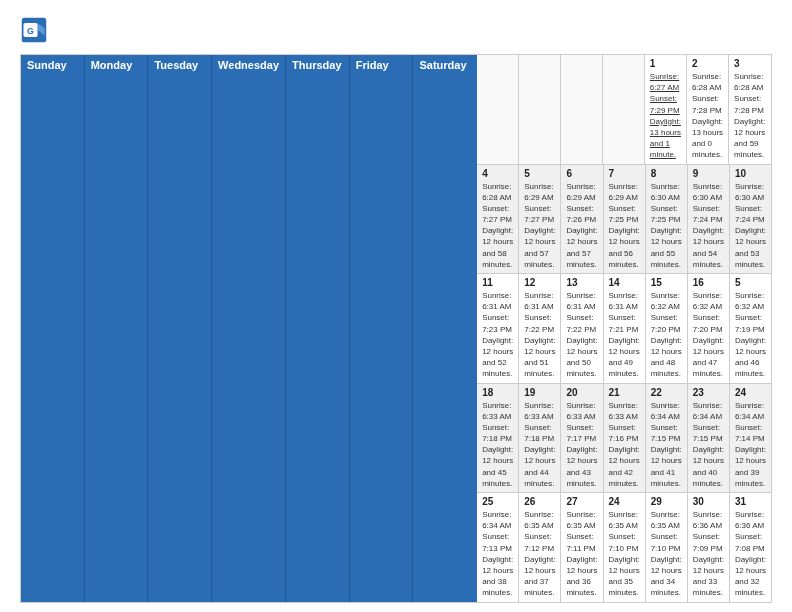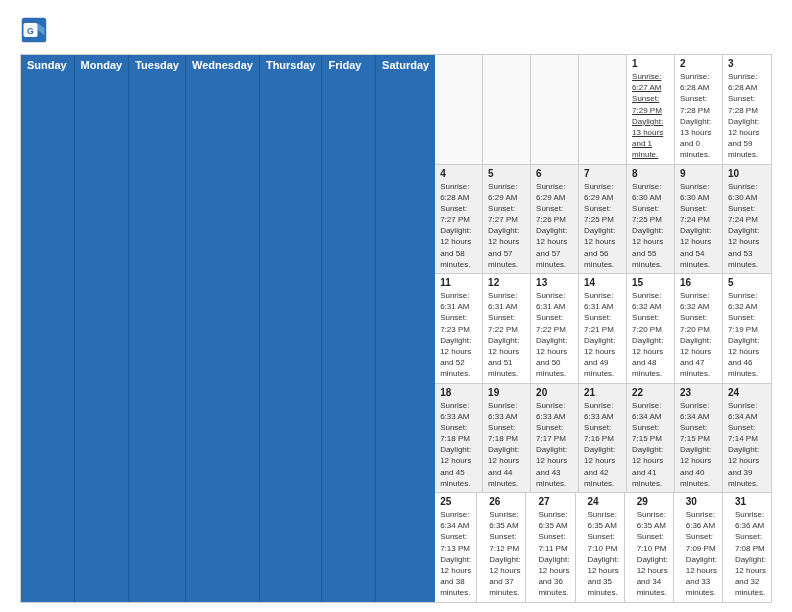--- a/index.html
+++ b/index.html
@@ -78,21 +78,21 @@
       flex: 1;
       display: flex;
       flex-direction: column;
     }
     .cal-week {
       display: grid;
       grid-template-columns: repeat(7, 1fr);
       flex: 1;
       border-bottom: 1px solid #ccc;
     }
-    .cal-week:last-child { border-bottom: none; gap: 7px; }
+    .cal-week:last-child { border-bottom: none; }
     .cal-cell {
       border-right: 1px solid #ccc;
       padding: 3px 5px;
       font-size: 8.5px;
       color: #333;
       vertical-align: top;
       background: #fff;
       min-height: 0;
     }
     .cal-cell:last-child { border-right: none; }

